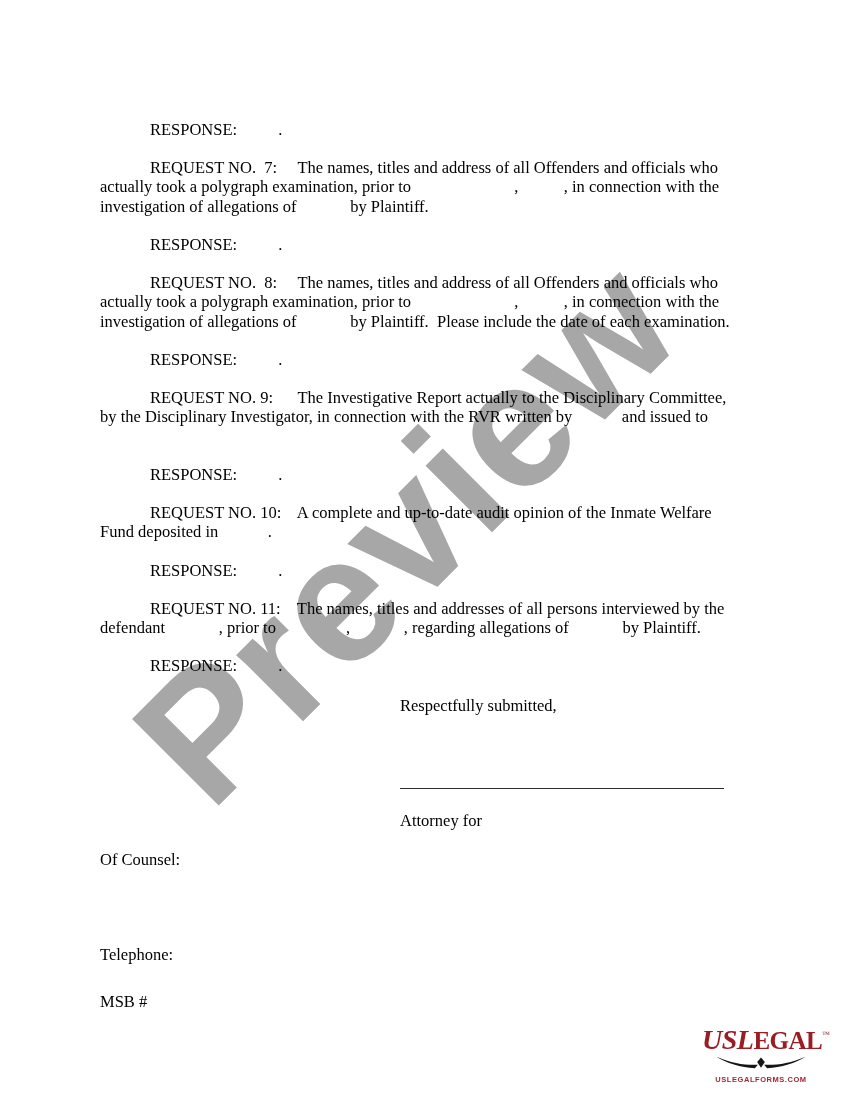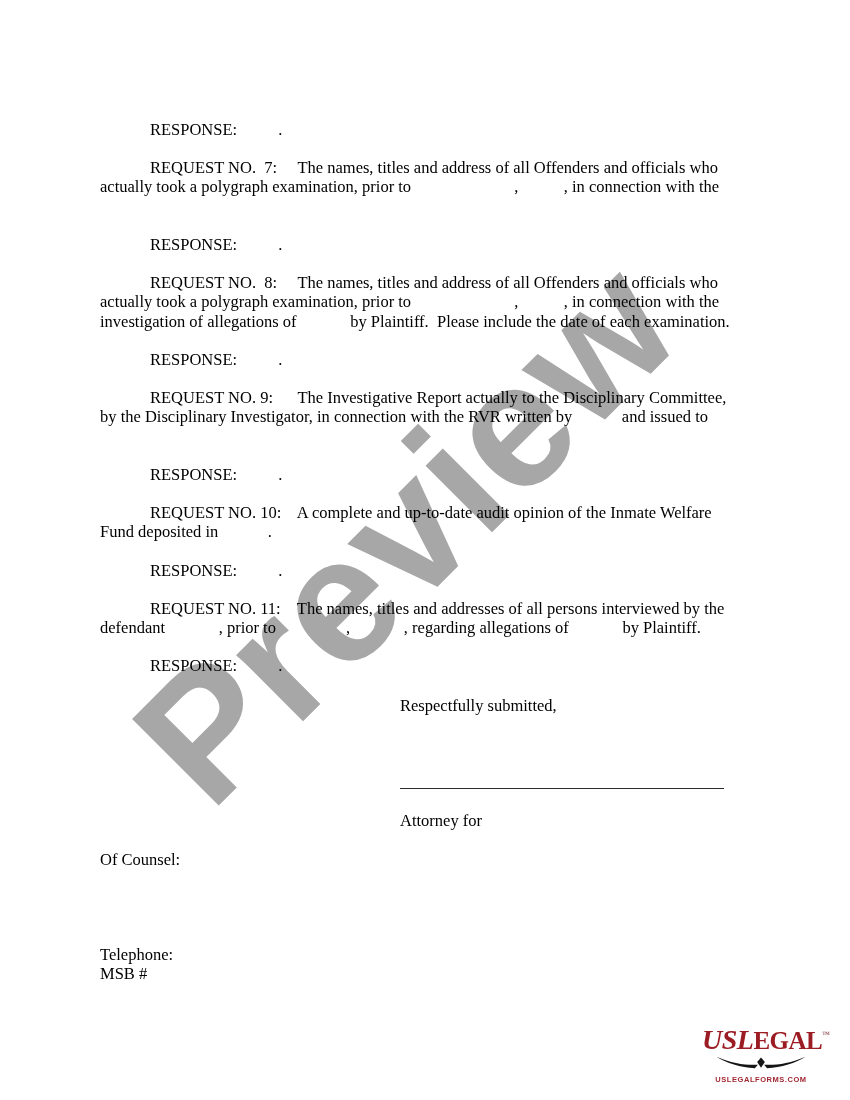--- a/index.html
+++ b/index.html
@@ -42,20 +42,21 @@
 
 <div class="page">
 
   <div class="watermark">Preview</div>
 
   <div class="blk line fl" style="top:120px">RESPONSE:          .</div>
 
   <div class="blk" style="top:158px">
     <span class="line fl">REQUEST NO.  7:     The names, titles and address of all Offenders and officials who</span>
     <span class="line">actually took a polygraph examination, prior to                         ,           , in connection with the</span>
+    <span class="line">investigation of allegations of             by Plaintiff.</span>
   </div>
 
   <div class="blk line fl" style="top:235px">RESPONSE:          .</div>
 
   <div class="blk" style="top:273px">
     <span class="line fl">REQUEST NO.  8:     The names, titles and address of all Offenders and officials who</span>
     <span class="line">actually took a polygraph examination, prior to                         ,           , in connection with the</span>
     <span class="line">investigation of allegations of             by Plaintiff.  Please include the date of each examination.</span>
   </div>
 
@@ -85,21 +86,21 @@
   <div class="blk line" style="top:696px; left:400px">Respectfully submitted,</div>
 
   <div class="sigline"></div>
 
   <div class="blk line" style="top:811px; left:400px">Attorney for</div>
 
   <div class="blk line" style="top:850px">Of Counsel:</div>
 
   <div class="blk line" style="top:945px">Telephone:</div>
 
-  <div class="blk line" style="top:964px">MSB #</div>
+  <div class="blk line" style="top:992px">MSB #</div>
 
   <div class="logo">
     <div class="brand"><span class="big">US</span><span class="big">L</span><span class="small">EGAL</span><span class="tm">™</span></div>
     <svg class="eagle" width="92" height="14" viewBox="0 0 120 18">
       <path fill="#151515" d="M2,2 C22,11 42,13.5 56,12.5 L52,17 C34,16 14,10 2,2 Z"></path>
       <path fill="#151515" d="M118,2 C98,11 78,13.5 64,12.5 L68,17 C86,16 106,10 118,2 Z"></path>
       <path fill="#151515" d="M60,3 L65,9 L60,16.5 L55,9 Z"></path>
     </svg>
     <div class="site">USLEGALFORMS.COM</div>
   </div>

